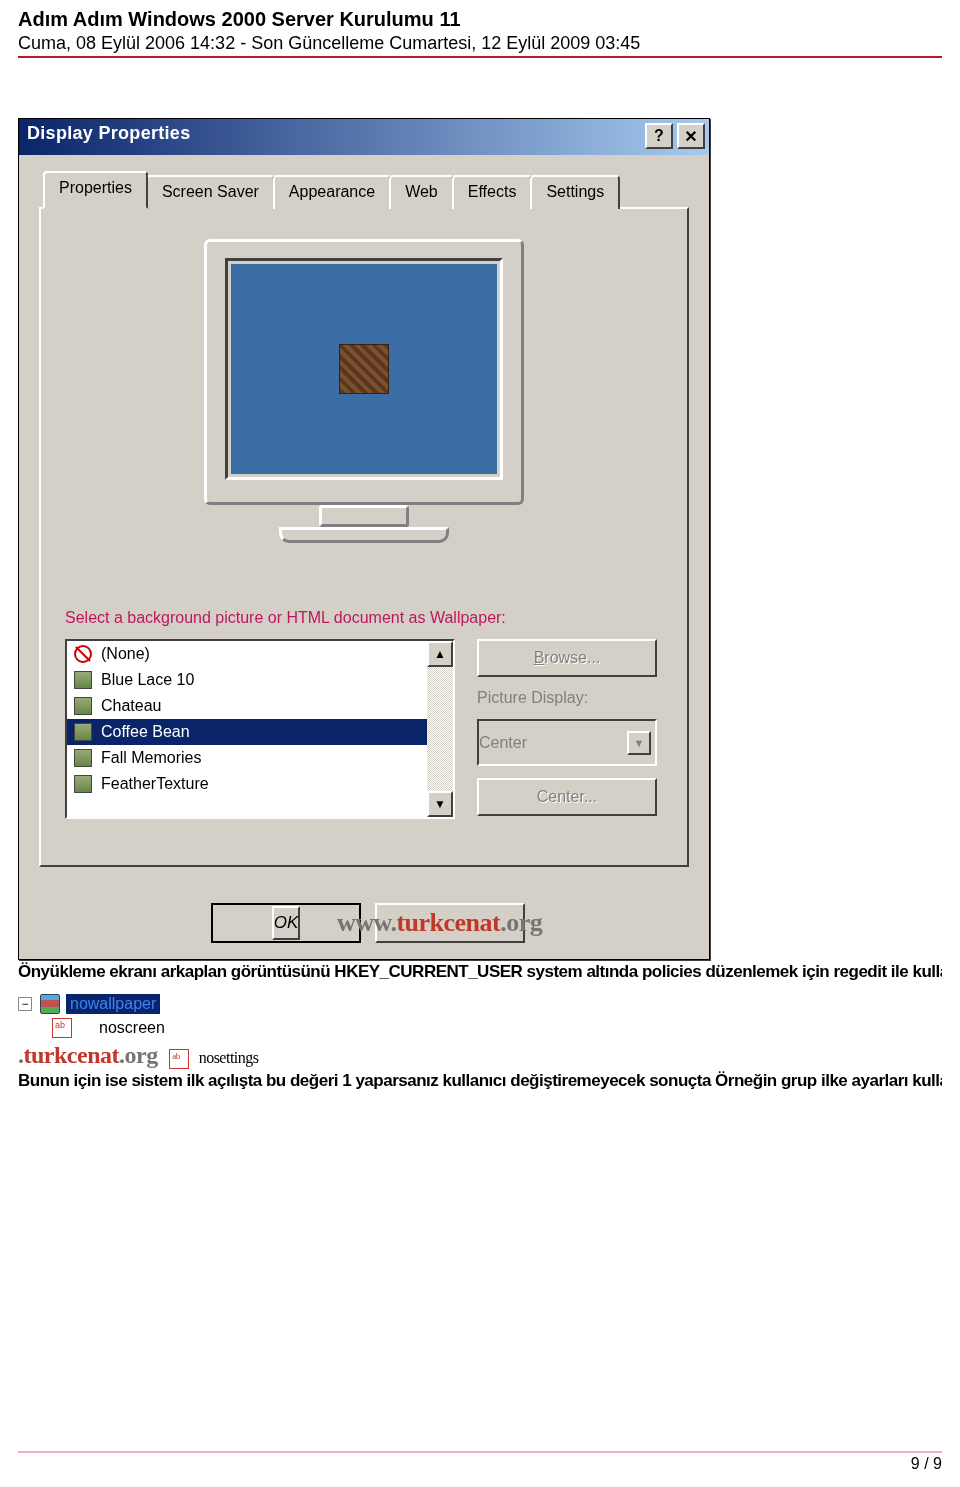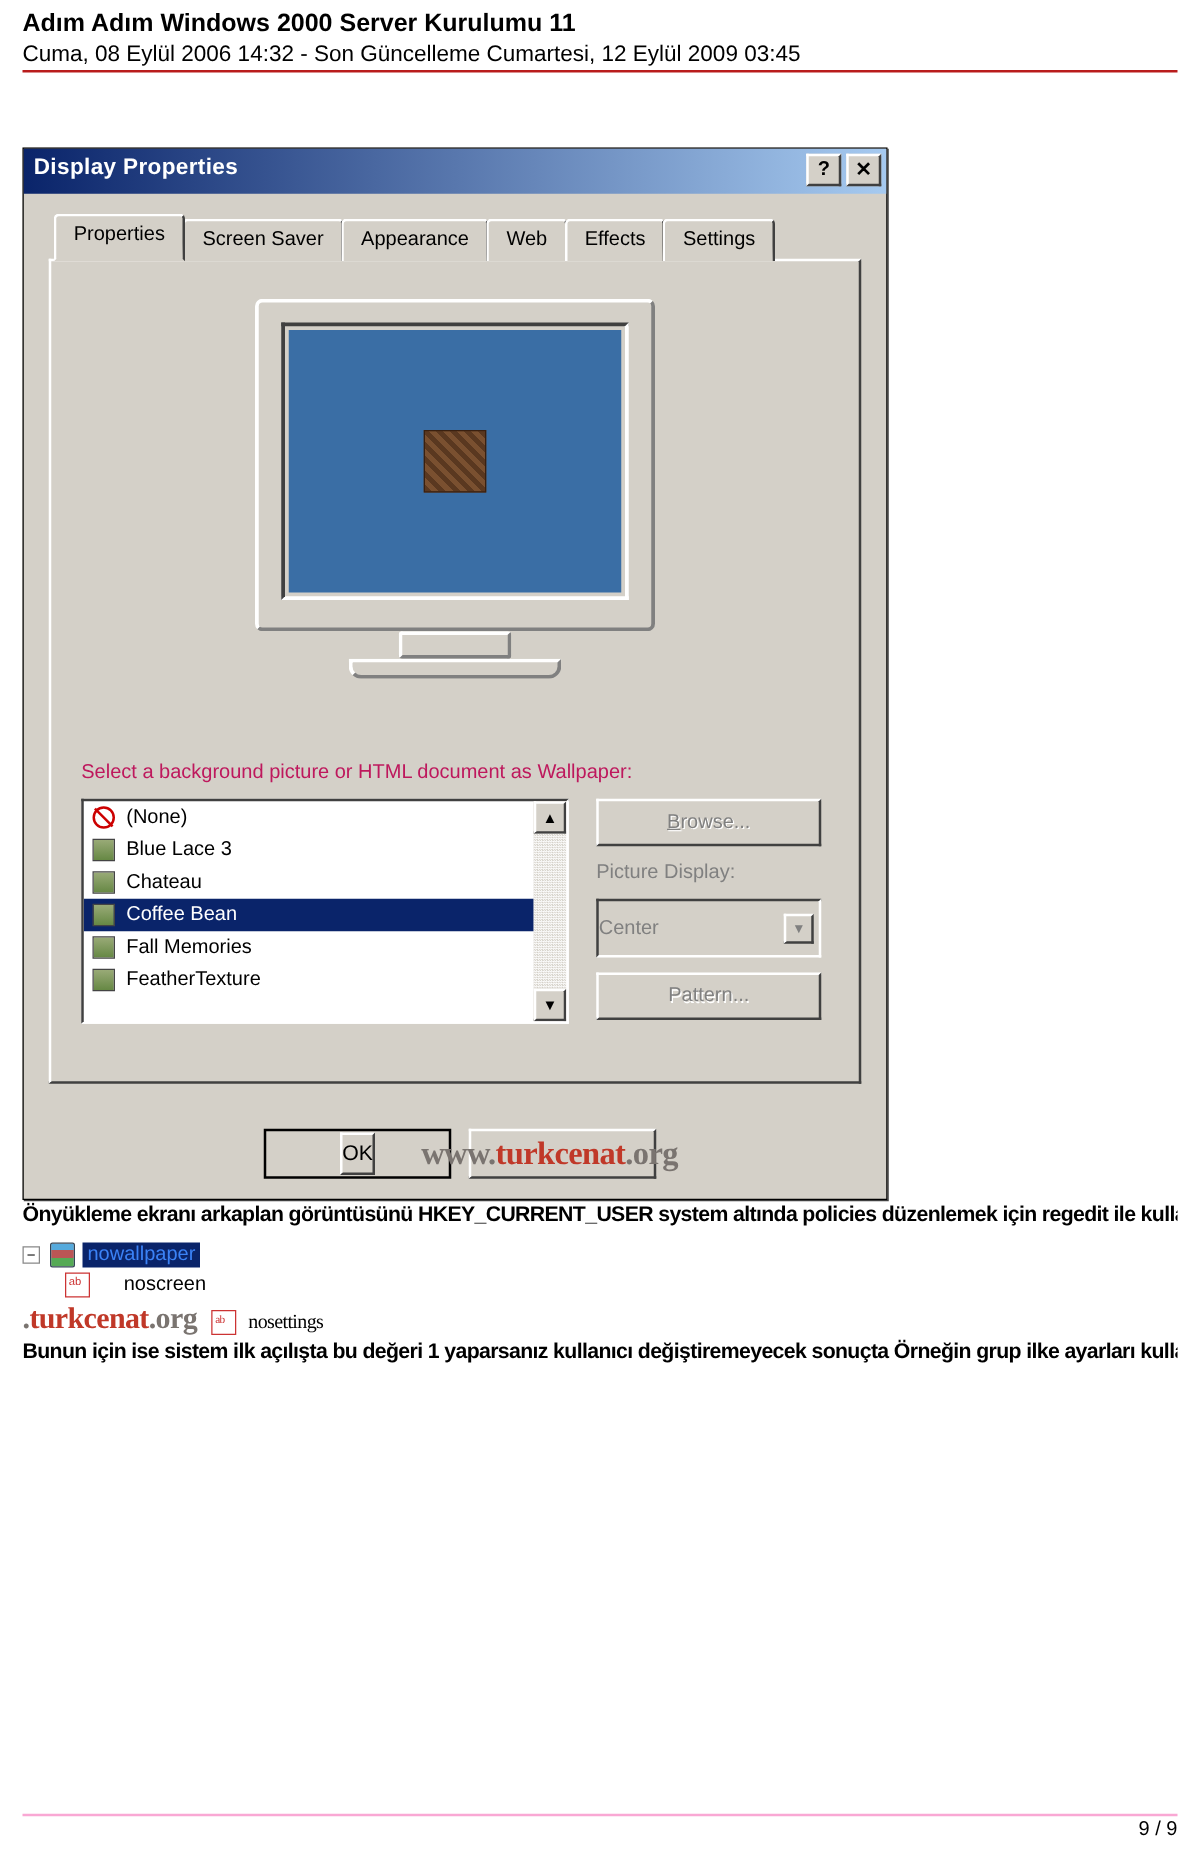--- a/index.html
+++ b/index.html
@@ -311,21 +311,21 @@
     font-size: 11px;
   }
   .fld-label { color: #808080; font-size: 16px; }
   .dlg-buttons {
     display: flex;
     justify-content: flex-end;
     gap: 14px;
     padding: 16px 20px 16px 20px;
   }
   .dlg-buttons .win-btn { width: 150px; height: 40px; font-size: 17px; }
-  .ok-btn { border: 2px solid #000; padding: 1px; }
+  .ok-btn { border: 2px solid #000; padding: 1px; font-style: italic; }
   .ok-btn .inner {
     height: 100%;
     border-top: 2px solid #fff;
     border-left: 2px solid #fff;
     border-right: 2px solid #404040;
     border-bottom: 2px solid #404040;
     display: flex;
     align-items: center;
     justify-content: center;
   }
@@ -479,21 +479,21 @@
               <div class="list-item">
                 <span class="li-icon">
                     <span class="li-none"></span>
                   </span>
                 <span>(None)</span>
               </div>
               <div class="list-item">
                 <span class="li-icon">
                     <span class="li-bmp"></span>
                   </span>
-                <span>Blue Lace 3</span>
+                <span>Blue Lace 10</span>
               </div>
               <div class="list-item">
                 <span class="li-icon">
                     <span class="li-bmp"></span>
                   </span>
                 <span>Chateau</span>
               </div>
               <div class="list-item selected">
                 <span class="li-icon">
                     <span class="li-bmp"></span>
@@ -522,21 +522,21 @@
 
           <div class="right-col">
             <div class="win-btn disabled">
               <u>B</u>rowse...
             </div>
             <div class="fld-label">Picture Display:</div>
             <div class="combo">
               <span>Center</span>
               <span class="dd">▼</span>
             </div>
-            <div class="win-btn disabled">Pattern...</div>
+            <div class="win-btn disabled">Center...</div>
           </div>
         </div>
       </div>
     </div>
     <div class="dlg-buttons">
       <div class="win-btn ok-btn">
         <div class="inner">OK</div>
       </div>
       <div class="win-btn cancel-overlay">
         <span style="visibility:hidden">Cancel</span>

